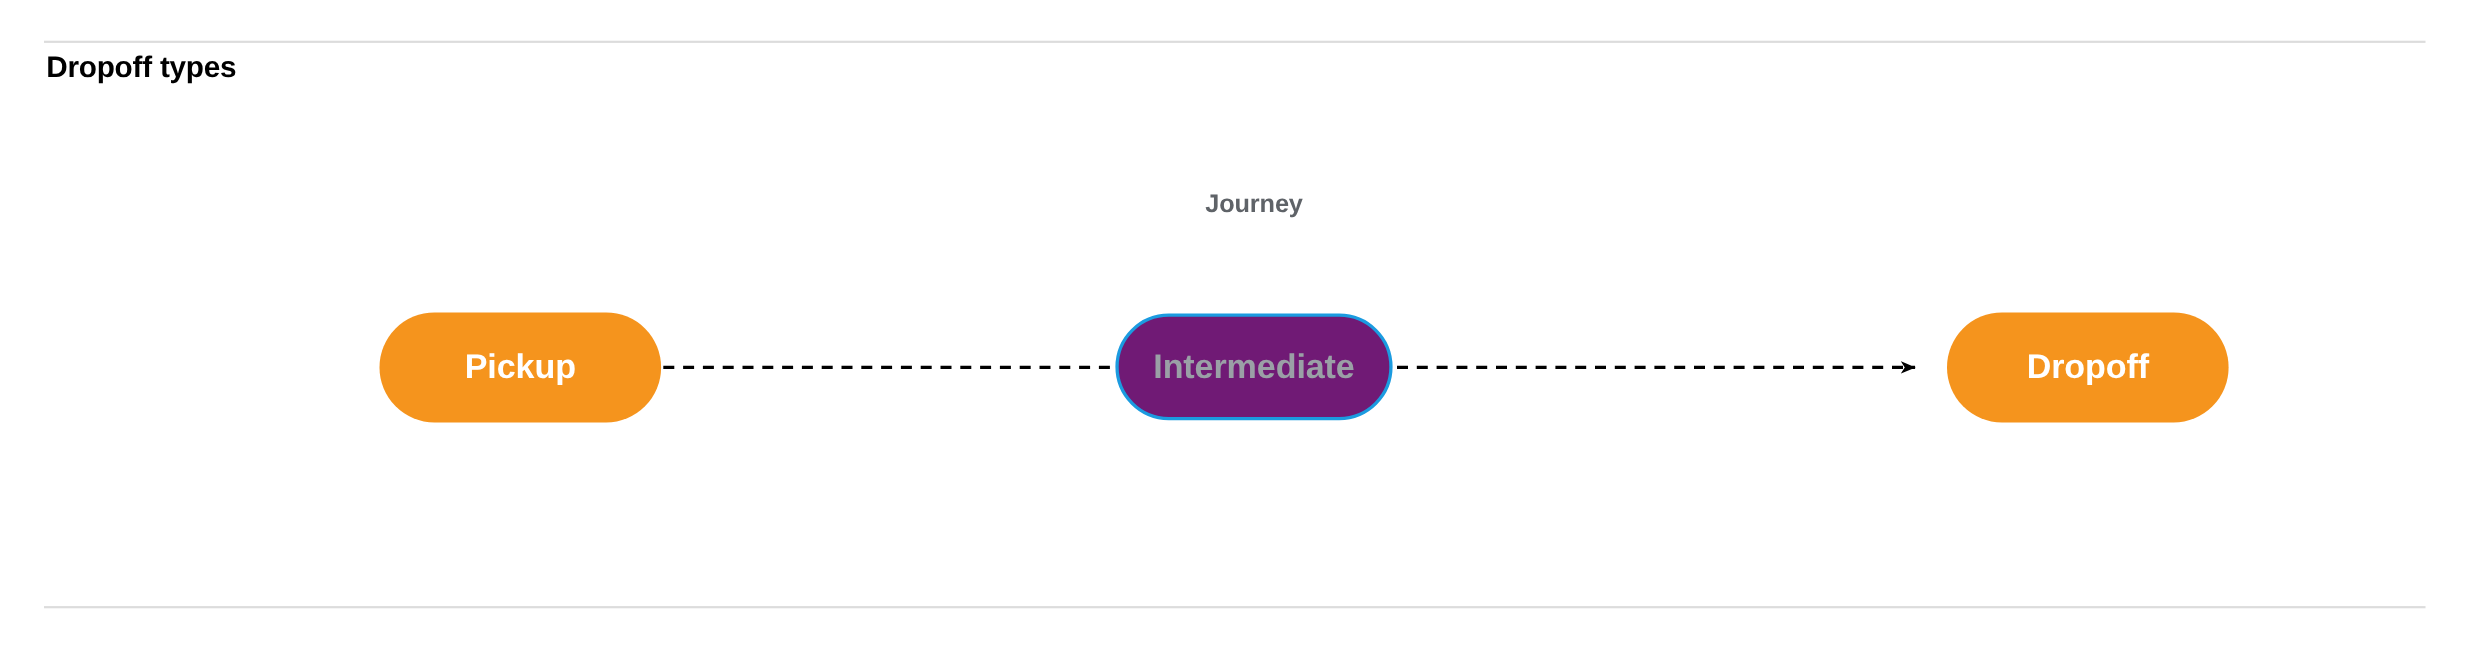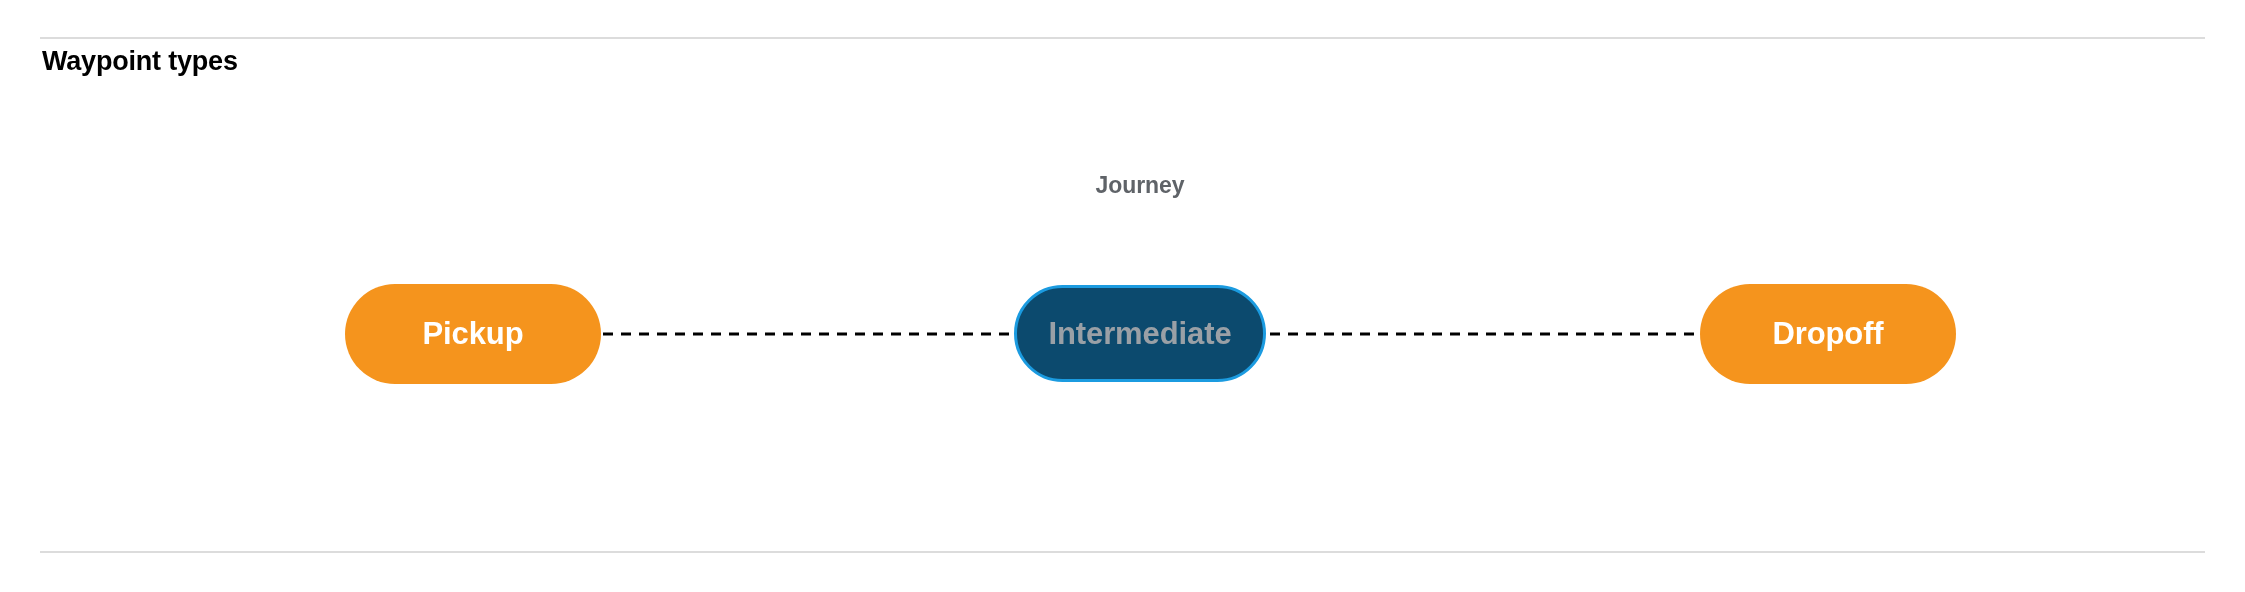--- a/index.html
+++ b/index.html
@@ -86,40 +86,40 @@
     white-space: nowrap;
   }
   .node-terminal {
     background: #f5941d;
     color: #ffffff;
     width: 256px;
     height: 100px;
     top: 188px;
   }
   #node-pickup  { left: 345px; }
-  #node-dropoff { left: 1700px; text-align: center; }
+  #node-dropoff { left: 1770px; text-align: center; }
 
   #node-intermediate {
     left: 1014px;
     top: 189px;
     width: 252px;
     height: 97px;
-    background: #0c4a6e;
+    background: #701a75;
     border: 3px solid #1b9be0;
     color: #9aa0a6;
   }
 </style>
 </head>
 <body>
 
 <div id="page">
 
   <div class="divider" id="divider-top"></div>
 
-  <div id="page-title">Waypoint types</div>
+  <div id="page-title">Dropoff types</div>
 
   <div id="diagram">
 
     <div id="journey-label">Journey</div>
 
     <svg id="connectors" viewBox="0 0 2245 330">
       <defs>
         <marker id="arrow-open" markerWidth="14" markerHeight="12" refX="13" refY="6" orient="auto" markerUnits="userSpaceOnUse">
           <path d="M0,0.4 L13.5,6 L0,11.6 L3.6,6 Z" fill="#000000"></path>
         </marker>

